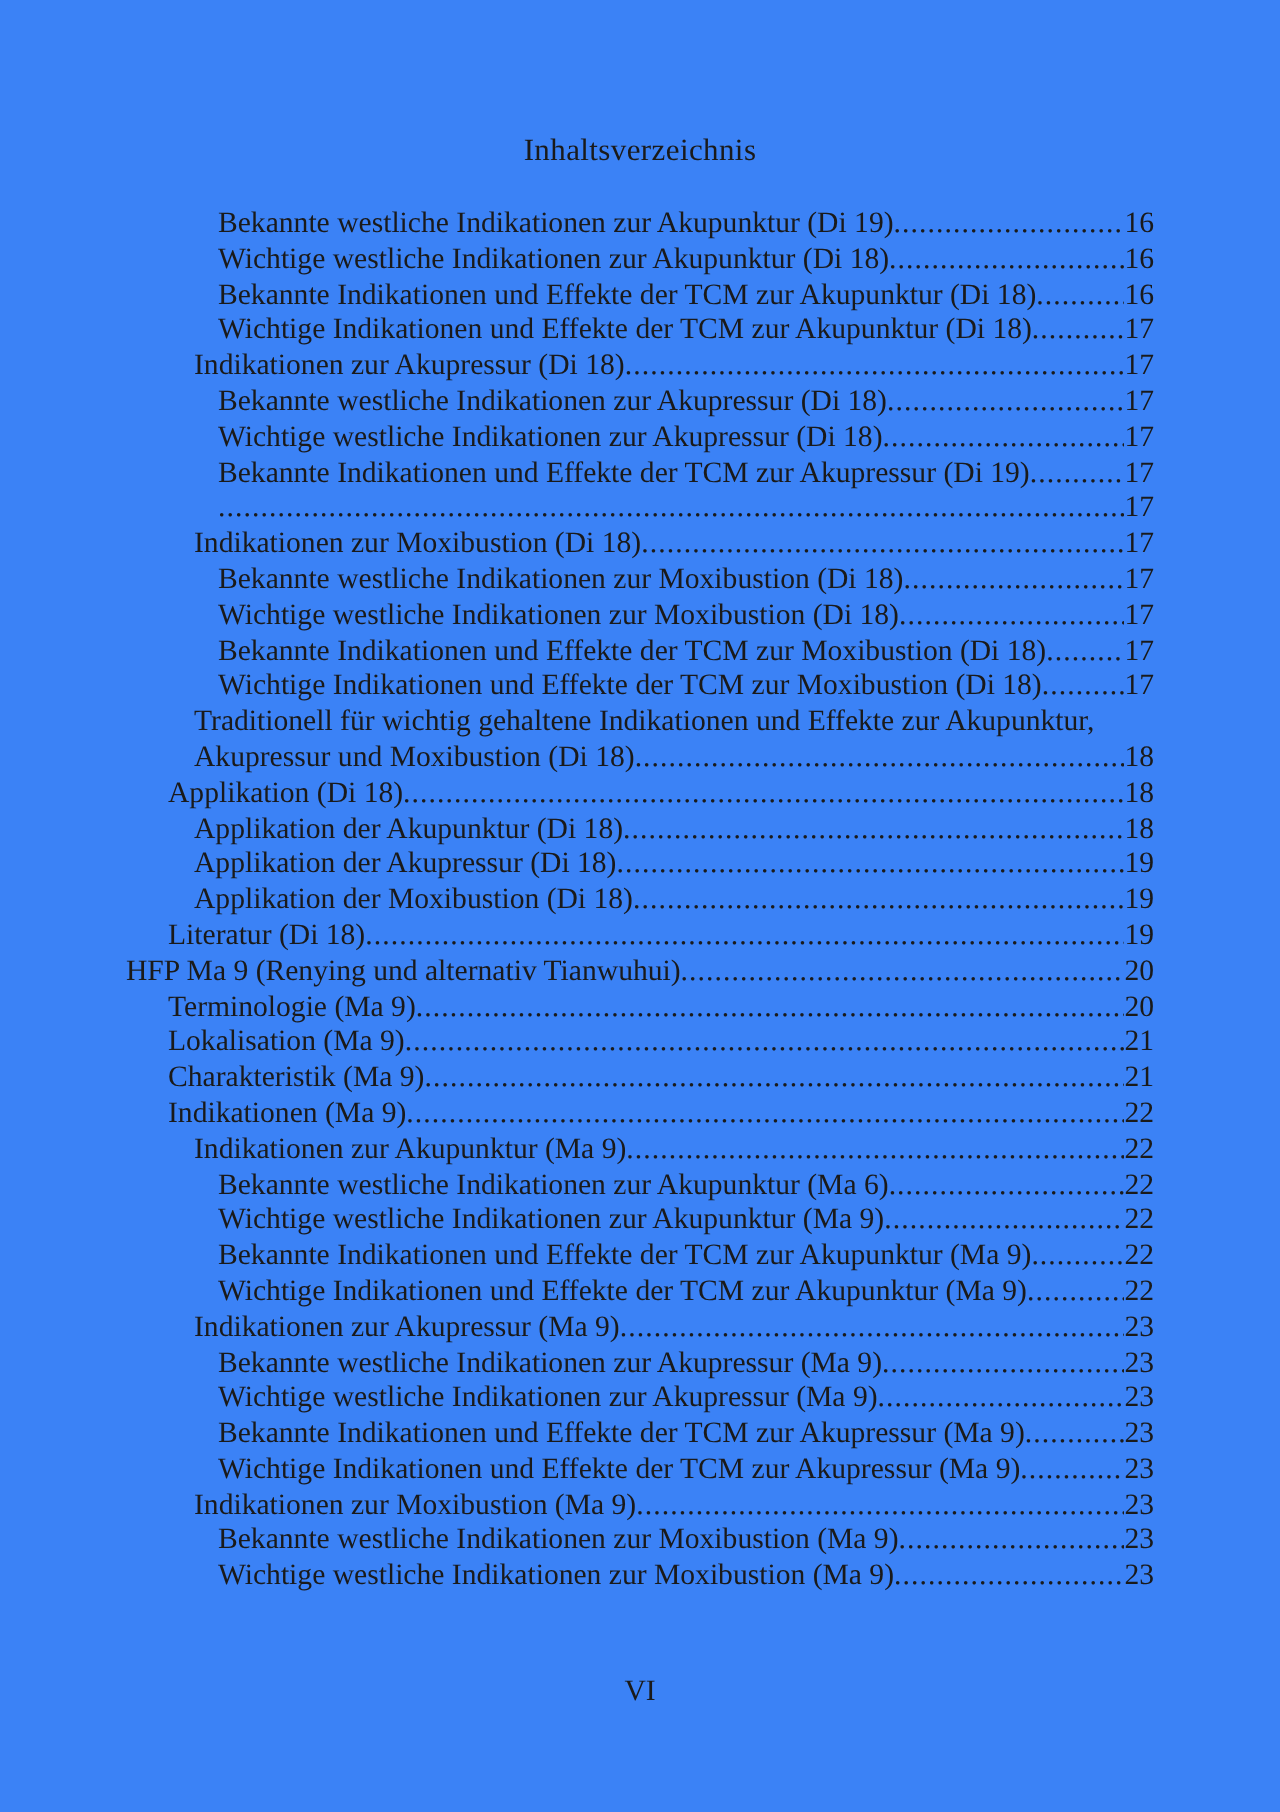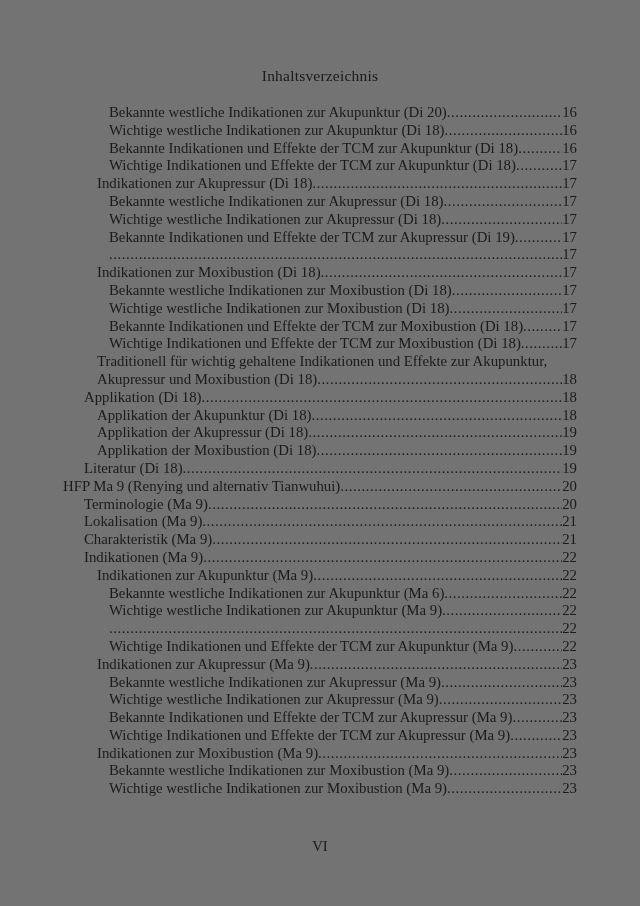--- a/index.html
+++ b/index.html
@@ -9,21 +9,21 @@
   body {
     width: 640px;
     height: 906px;
     background: #ffffff;
     overflow: hidden;
   }
   .page {
     position: relative;
     width: 640px;
     height: 906px;
-    background: #737373;
+    background: #3b82f6;
     font-family: "Liberation Serif", "DejaVu Serif", serif;
     color: #1a1a1a;
   }
   .content {
     position: absolute;
     left: 63px;
     top: 0;
     width: 514px;
   }
   .doc-title {
@@ -71,21 +71,21 @@
   }
 </style>
 </head>
 <body>
 
 <div class="page">
   <div class="content">
     <div class="doc-title">Inhaltsverzeichnis</div>
     <div class="toc">
         <div class="toc-row lvl3">
-          <span class="toc-text">Bekannte westliche Indikationen zur Akupunktur (Di 20)</span>
+          <span class="toc-text">Bekannte westliche Indikationen zur Akupunktur (Di 19)</span>
           <span class="toc-leader">................................................................................................................................................................</span>
           <span class="toc-page">16</span>
         </div>
         <div class="toc-row lvl3">
           <span class="toc-text">Wichtige westliche Indikationen zur Akupunktur (Di 18)</span>
           <span class="toc-leader">................................................................................................................................................................</span>
           <span class="toc-page">16</span>
         </div>
         <div class="toc-row lvl3">
           <span class="toc-text">Bekannte Indikationen und Effekte der TCM zur Akupunktur (Di 18)</span>
@@ -213,20 +213,21 @@
           <span class="toc-text">Bekannte westliche Indikationen zur Akupunktur (Ma 6)</span>
           <span class="toc-leader">................................................................................................................................................................</span>
           <span class="toc-page">22</span>
         </div>
         <div class="toc-row lvl3">
           <span class="toc-text">Wichtige westliche Indikationen zur Akupunktur (Ma 9)</span>
           <span class="toc-leader">................................................................................................................................................................</span>
           <span class="toc-page">22</span>
         </div>
         <div class="toc-row lvl3">
+          <span class="toc-text">Bekannte Indikationen und Effekte der TCM zur Akupunktur (Ma 9)</span>
           <span class="toc-leader">................................................................................................................................................................</span>
           <span class="toc-page">22</span>
         </div>
         <div class="toc-row lvl3">
           <span class="toc-text">Wichtige Indikationen und Effekte der TCM zur Akupunktur (Ma 9)</span>
           <span class="toc-leader">................................................................................................................................................................</span>
           <span class="toc-page">22</span>
         </div>
         <div class="toc-row lvl2">
           <span class="toc-text">Indikationen zur Akupressur (Ma 9)</span>

